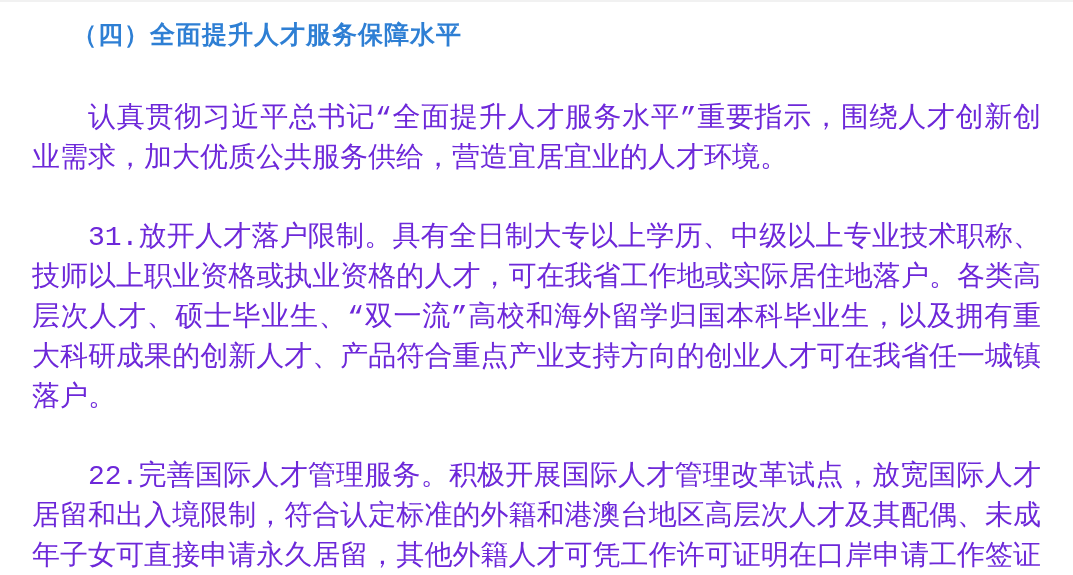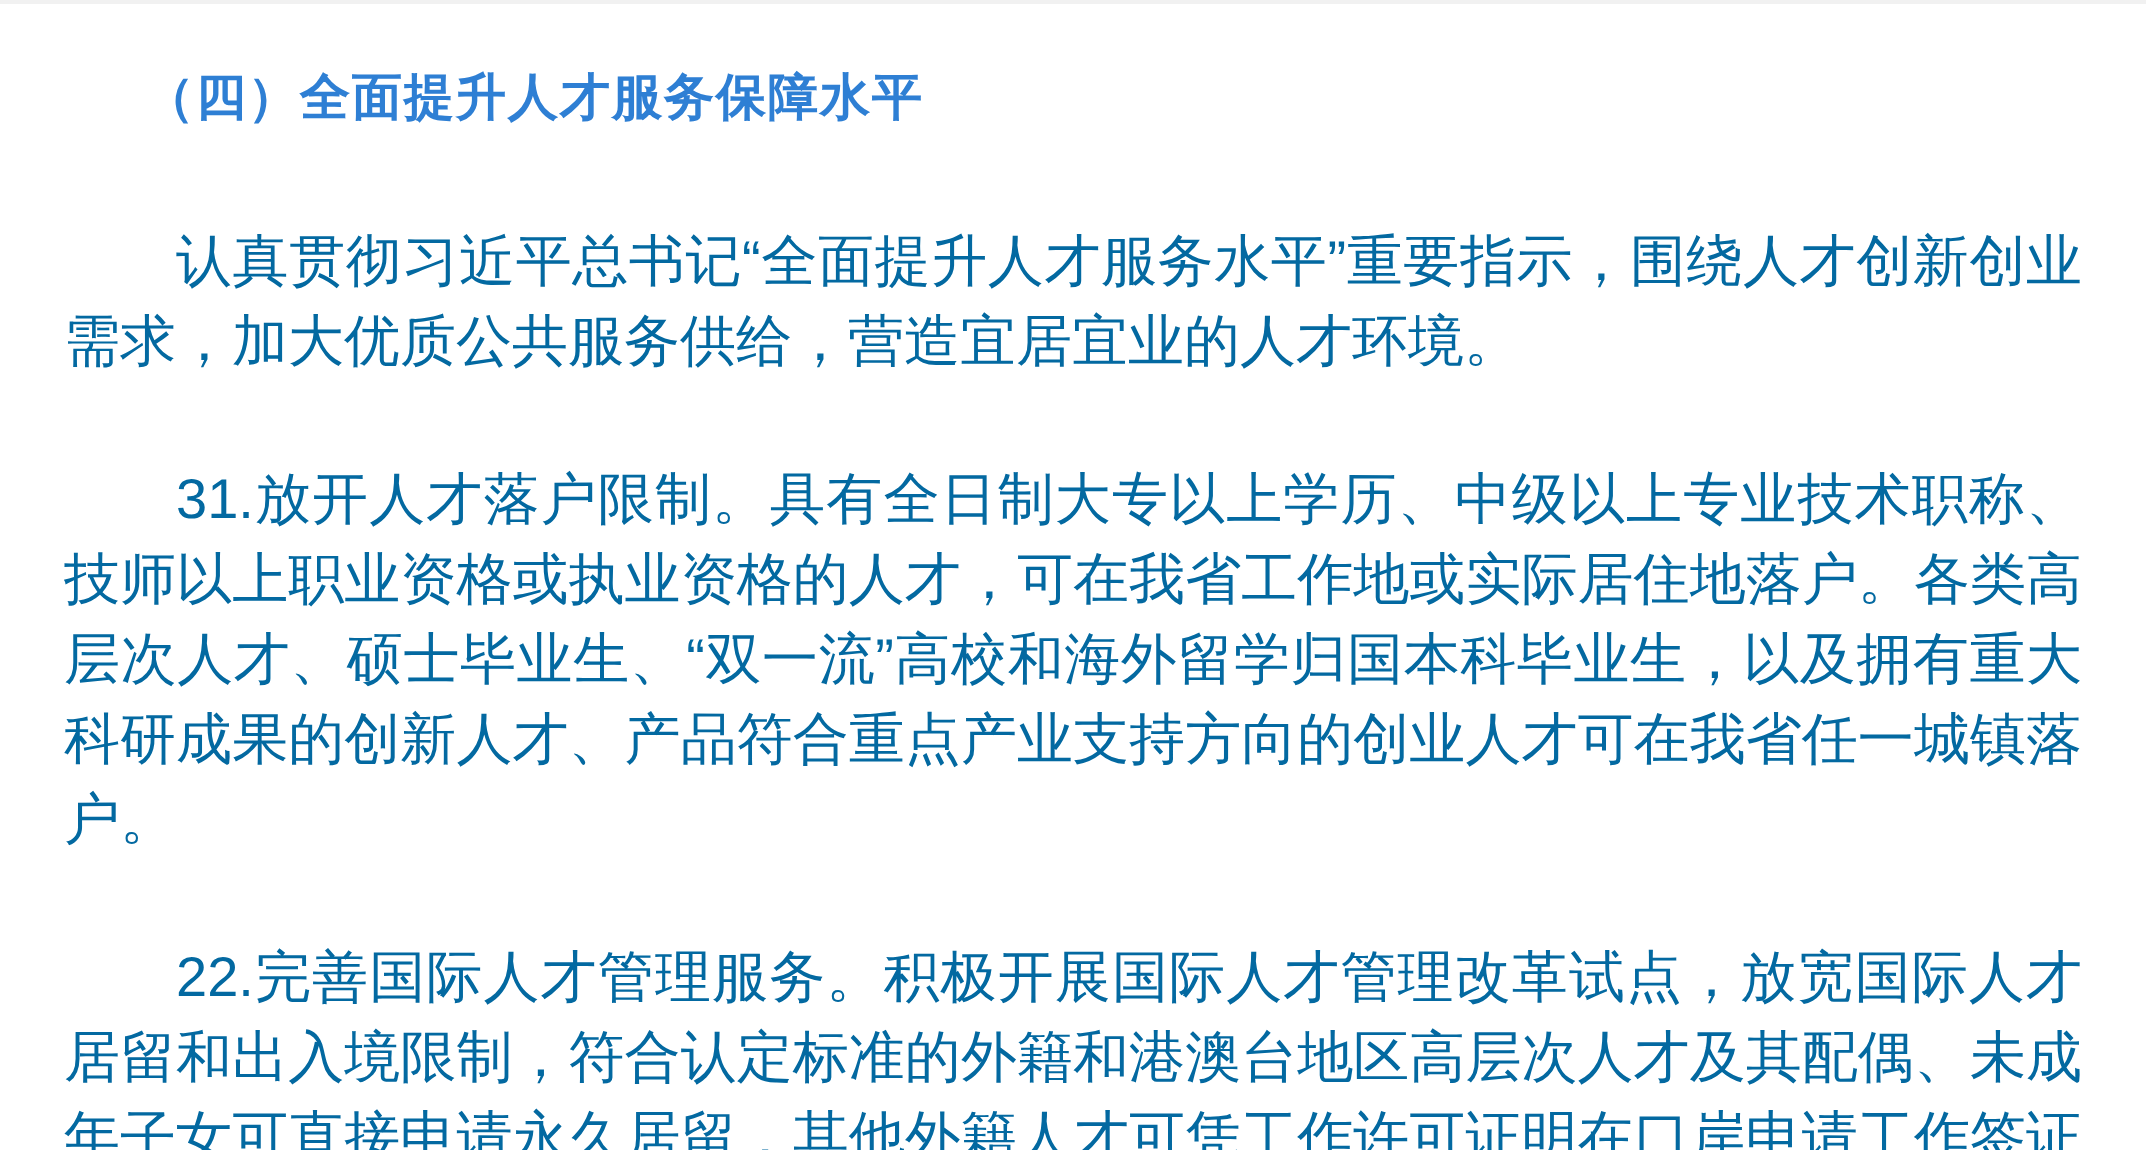--- a/index.html
+++ b/index.html
@@ -7,39 +7,39 @@
     padding: 0;
     background: #ffffff;
   }
   .page {
     position: relative;
     width: 1073px;
     height: 575px;
     box-sizing: border-box;
     background: #ffffff;
     border-top: 2px solid #f1f1f1;
-    padding: 12px 32px;
+    padding: 0 32px;
     overflow: hidden;
-    font-family: Liberation Sans, sans-serif;
+    font-family: Liberation Mono, monospace;
   }
   .section-heading {
     margin: 20px 0 47px 0;
     font-size: 25px;
     line-height: 30px;
     font-weight: bold;
     color: #2e7fd4;
     text-indent: 40px;
     letter-spacing: 1px;
   }
   .para {
     margin: 39px 0 0 0;
     font-size: 28px;
     line-height: 40px;
     font-weight: normal;
-    color: #0369a1;
+    color: #6d28d9;
     text-indent: 2em;
     text-align: justify;
     letter-spacing: 0px;
   }
 </style>
 </head>
 <body>
 
 <div class="page">
   <h2 class="section-heading">（四）全面提升人才服务保障水平</h2>

